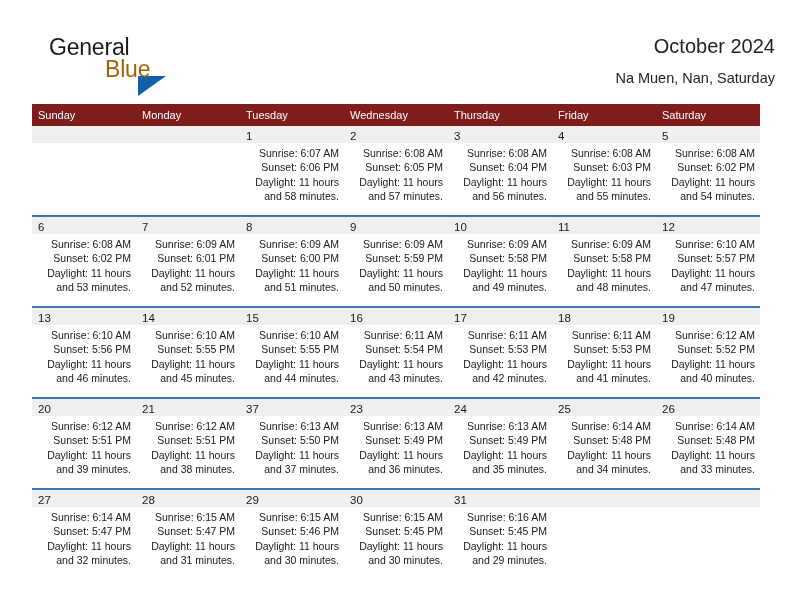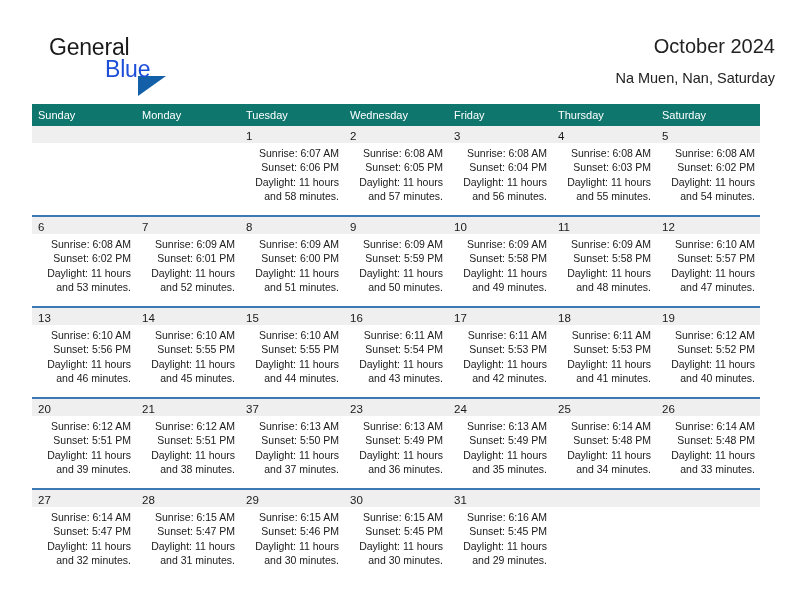--- a/index.html
+++ b/index.html
@@ -47,21 +47,21 @@
     color: #1a1a1a;
     line-height: 26px;
     font-family: "Liberation Sans", sans-serif;
   }
   .logo-blue {
     position: absolute;
     left: 56px;
     top: 22px;
     font-size: 23px;
     letter-spacing: -0.2px;
-    color: #1d4ed8;
+    color: #a16207;
     line-height: 26px;
     font-family: "Liberation Sans", sans-serif;
   }
   .logo-tri {
     position: absolute;
     left: 89px;
     top: 42px;
     width: 0;
     height: 0;
     border-left: 28px solid #1360a8;
@@ -93,21 +93,21 @@
     position: absolute;
     left: 32px;
     top: 104px;
     width: 728px;
   }
 
   .dow-row {
     display: flex;
     width: 728px;
     height: 22px;
-    background: #0f766e;
+    background: #7f1d1d;
   }
   .dow-cell {
     flex: 1 1 0;
     min-width: 0;
     color: #ffffff;
     font-size: 11px;
     line-height: 22px;
     padding-left: 6px;
     box-sizing: border-box;
     white-space: nowrap;
@@ -177,22 +177,22 @@
     </div>
 
   </div>
 
   <div class="calendar">
     <div class="dow-row" id="dow-row">
         <div class="dow-cell">Sunday</div>
         <div class="dow-cell">Monday</div>
         <div class="dow-cell">Tuesday</div>
         <div class="dow-cell">Wednesday</div>
+        <div class="dow-cell">Thursday</div>
         <div class="dow-cell">Friday</div>
-        <div class="dow-cell">Thursday</div>
         <div class="dow-cell">Saturday</div>
       </div>
     <div id="weeks">
         <div class="week-row">
           <div class="day-cell">
             <div class="day-num-band"><span class="day-num"></span></div>
             <div class="day-info"></div>
           </div>
           <div class="day-cell">
             <div class="day-num-band"><span class="day-num"></span></div>

